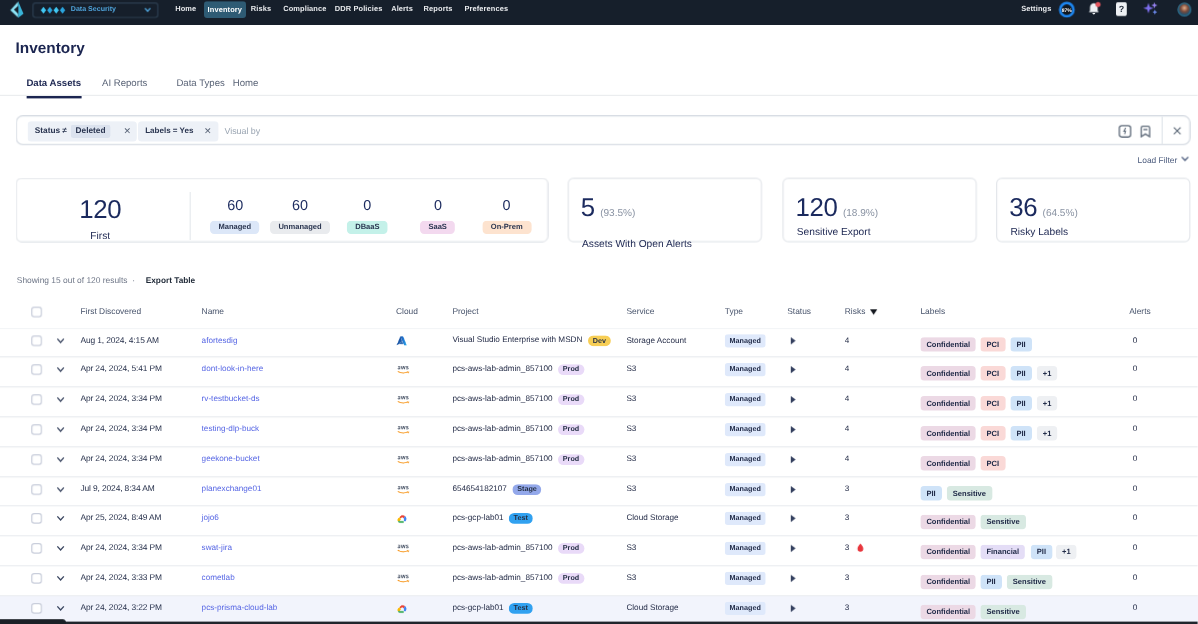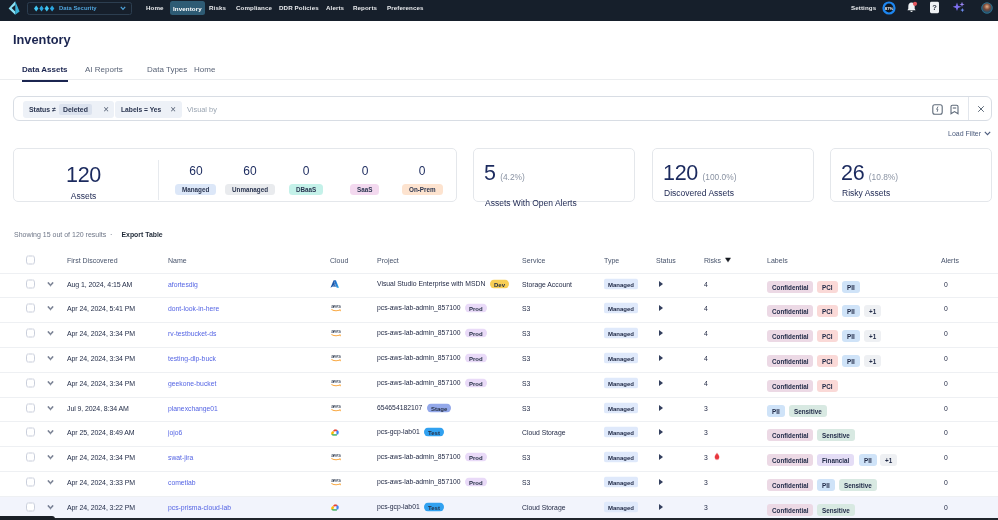--- a/index.html
+++ b/index.html
@@ -141,40 +141,40 @@
   </svg>
 </div>
 <div class="loadf">Load Filter
   <svg width="7" height="5" viewBox="0 0 7 5" style="vertical-align:0.5px;margin-left:1px">
     <path d="M0.8 0.8 L3.5 3.6 L6.2 0.8" stroke="#4a5a7c" stroke-width="1.1" fill="none"></path>
   </svg>
 </div>
 <div class="card" style="left:13px;width:444px">
   <div class="abs" style="left:22px;top:14px;width:95px;text-align:center">
     <div class="bignum">120</div>
-    <div class="cardlabel" style="margin-top:3px">Assets</div>
+    <div class="cardlabel" style="margin-top:3px">First</div>
   </div>
   <div class="abs" style="left:143.5px;top:11px;width:1px;height:40px;background:#e7eaee"></div>
   <div class="mini" style="left:151.7px"><div class="n">60</div><div class="p" style="background:#dce7f8">Managed</div></div>
   <div class="mini" style="left:205.5px"><div class="n">60</div><div class="p" style="background:#e9ebee">Unmanaged</div></div>
   <div class="mini" style="left:262px"><div class="n">0</div><div class="p" style="background:#c4f1e9">DBaaS</div></div>
   <div class="mini" style="left:320.8px"><div class="n">0</div><div class="p" style="background:#f3d9ef">SaaS</div></div>
   <div class="mini" style="left:378.3px"><div class="n">0</div><div class="p" style="background:#fde3cf">On-Prem</div></div>
 </div>
 <div class="card" style="left:473px;width:162px">
-  <div class="abs" style="left:9.5px;top:12px"><span class="bignum">5</span> <span class="pct">(4.2%)</span></div>
+  <div class="abs" style="left:9.5px;top:12px"><span class="bignum">5</span> <span class="pct">(93.5%)</span></div>
   <div class="abs cardlabel" style="left:11px;top:49px">Assets With Open Alerts</div>
 </div>
 <div class="card" style="left:652px;width:162px">
-  <div class="abs" style="left:9.5px;top:12px"><span class="bignum">120</span> <span class="pct">(100.0%)</span></div>
-  <div class="abs cardlabel" style="left:11px;top:39px">Discovered Assets</div>
+  <div class="abs" style="left:9.5px;top:12px"><span class="bignum">120</span> <span class="pct">(18.9%)</span></div>
+  <div class="abs cardlabel" style="left:11px;top:39px">Sensitive Export</div>
 </div>
 <div class="card" style="left:830px;width:162px">
-  <div class="abs" style="left:9.5px;top:12px"><span class="bignum">26</span> <span class="pct">(10.8%)</span></div>
-  <div class="abs cardlabel" style="left:11px;top:39px">Risky Assets</div>
+  <div class="abs" style="left:9.5px;top:12px"><span class="bignum">36</span> <span class="pct">(64.5%)</span></div>
+  <div class="abs cardlabel" style="left:11px;top:39px">Risky Labels</div>
 </div>
 <div class="showing">Showing 15 out of 120 results&nbsp;&nbsp;·<b>Export Table</b></div>
 <div class="trow hdrrow" style="top:248px">
   <div class="cell cbx" style="left:26px"></div>
   <span class="cell hdr" style="left:67px">First Discovered</span>
   <span class="cell hdr" style="left:167.5px">Name</span>
   <span class="cell hdr" style="left:330px">Cloud</span>
   <span class="cell hdr" style="left:377px">Project</span>
   <span class="cell hdr" style="left:522px">Service</span>
   <span class="cell hdr" style="left:604px">Type</span>

